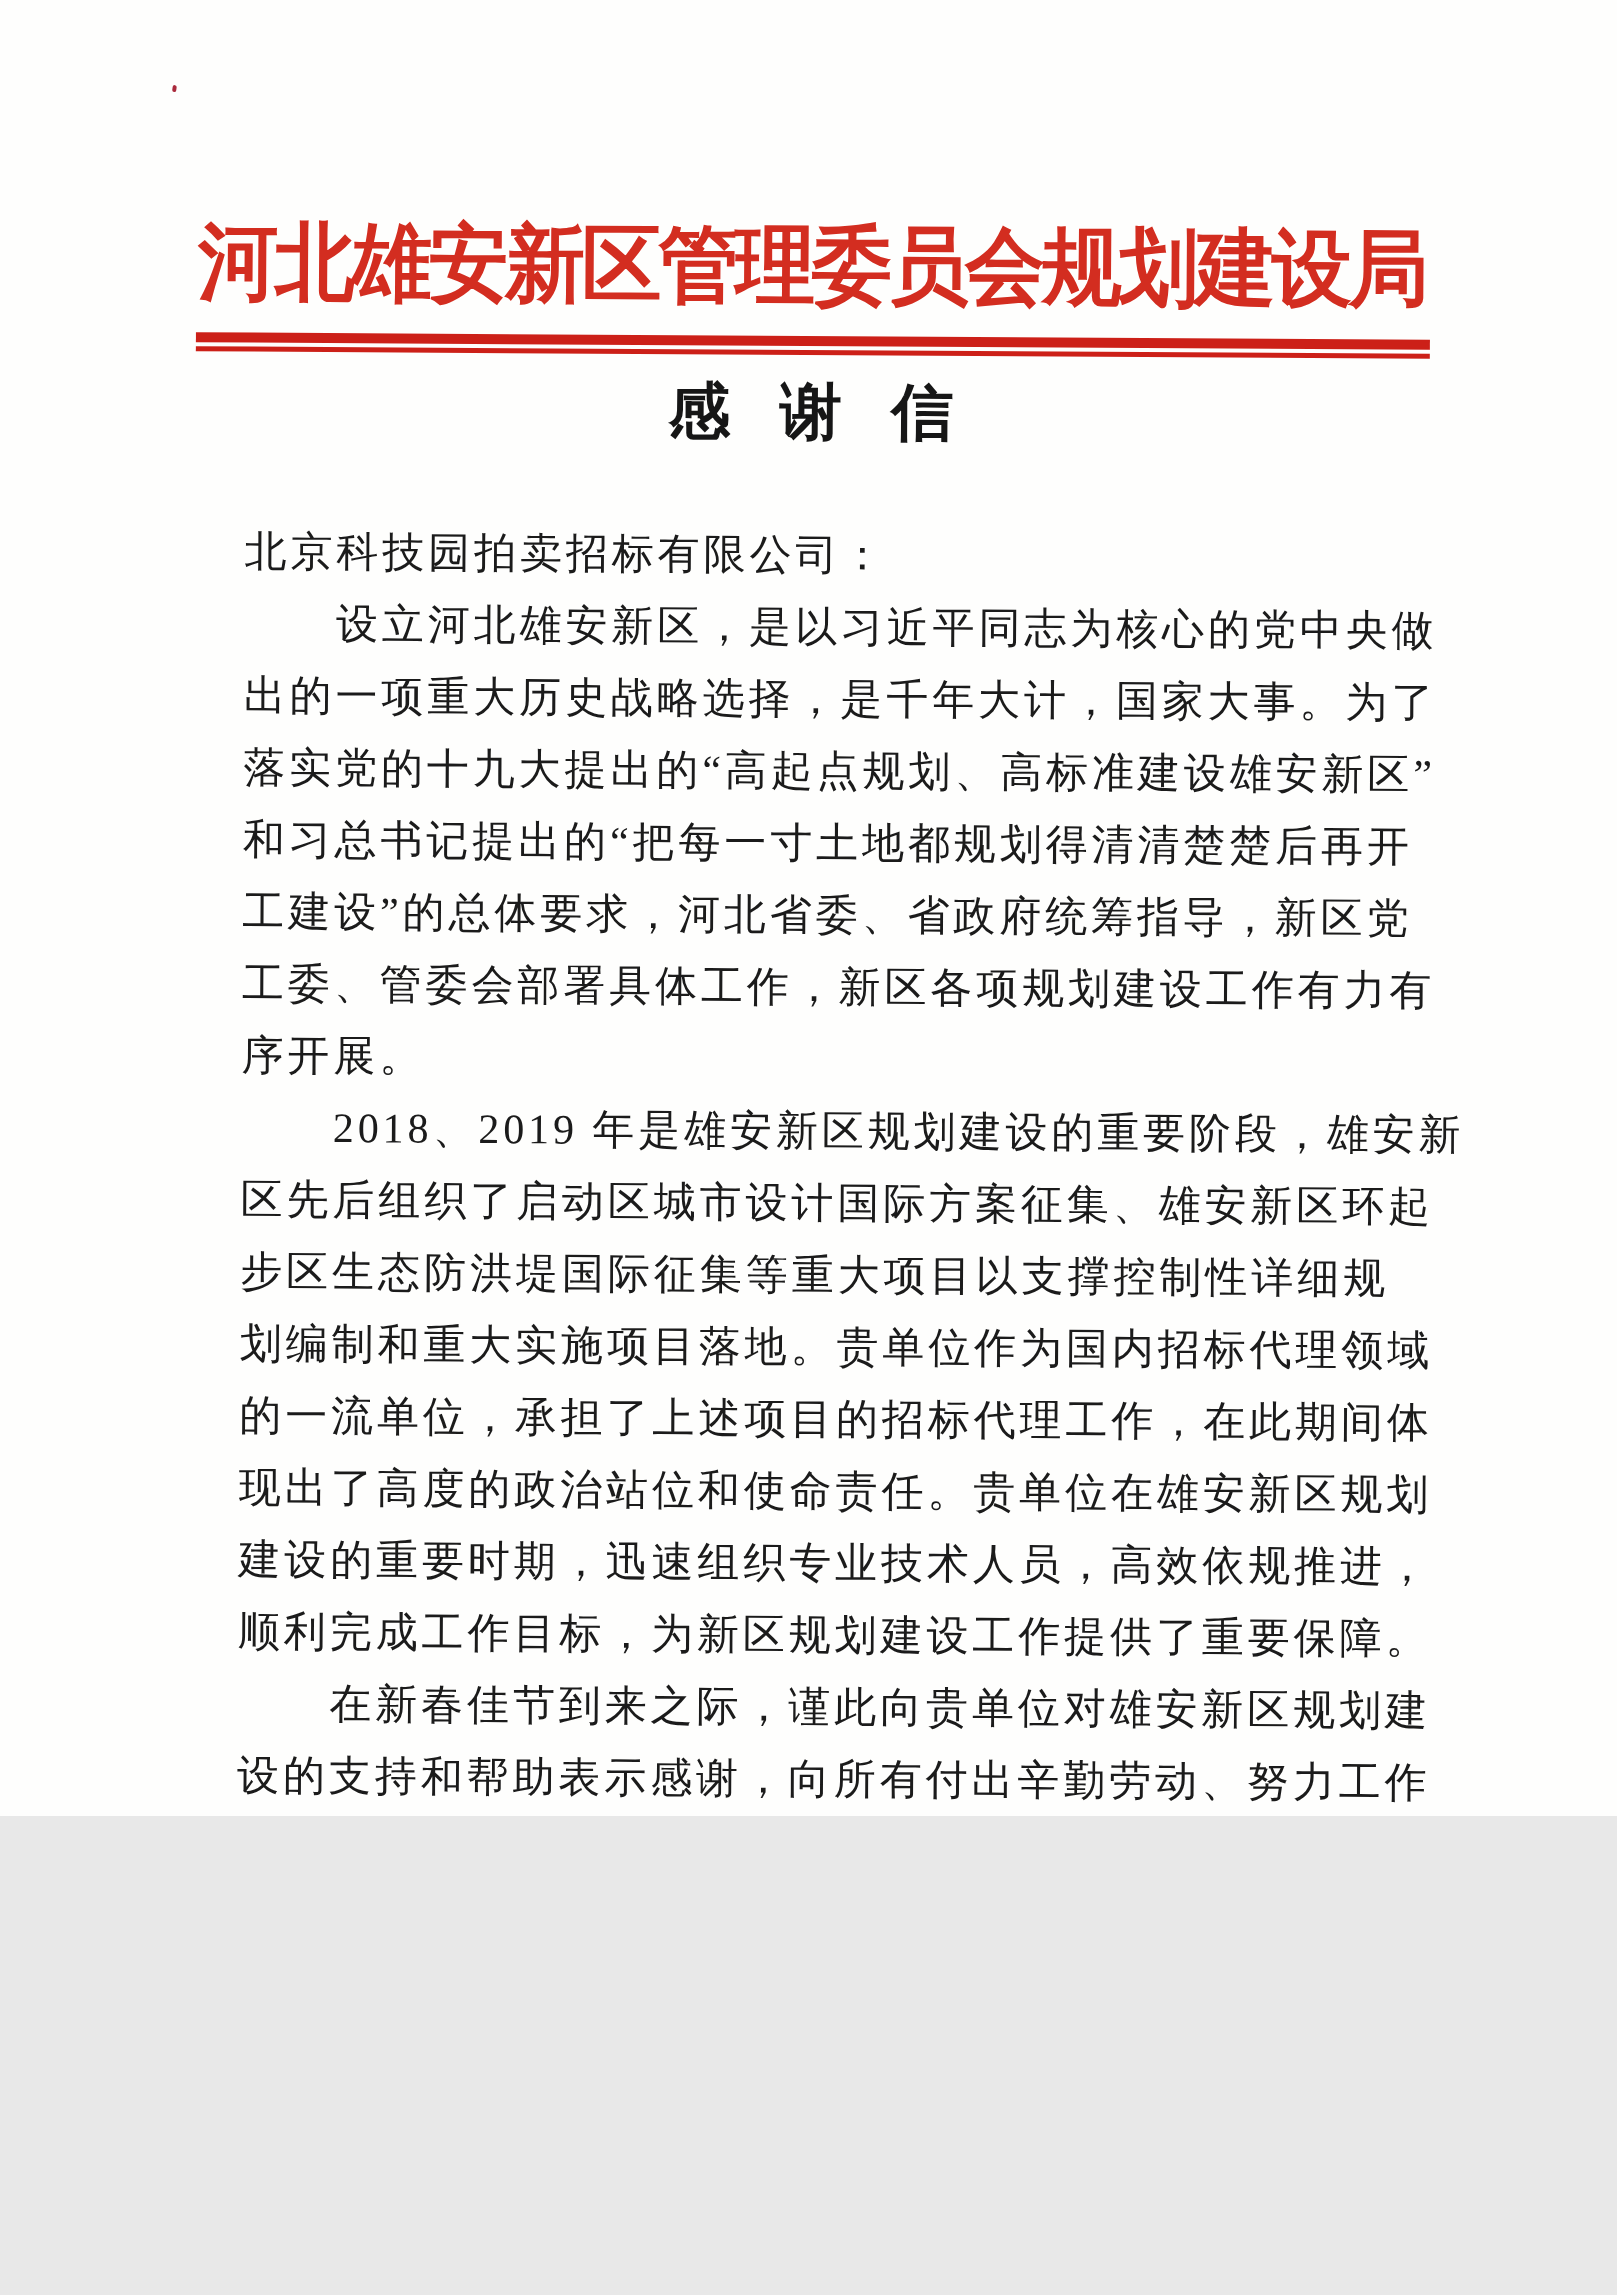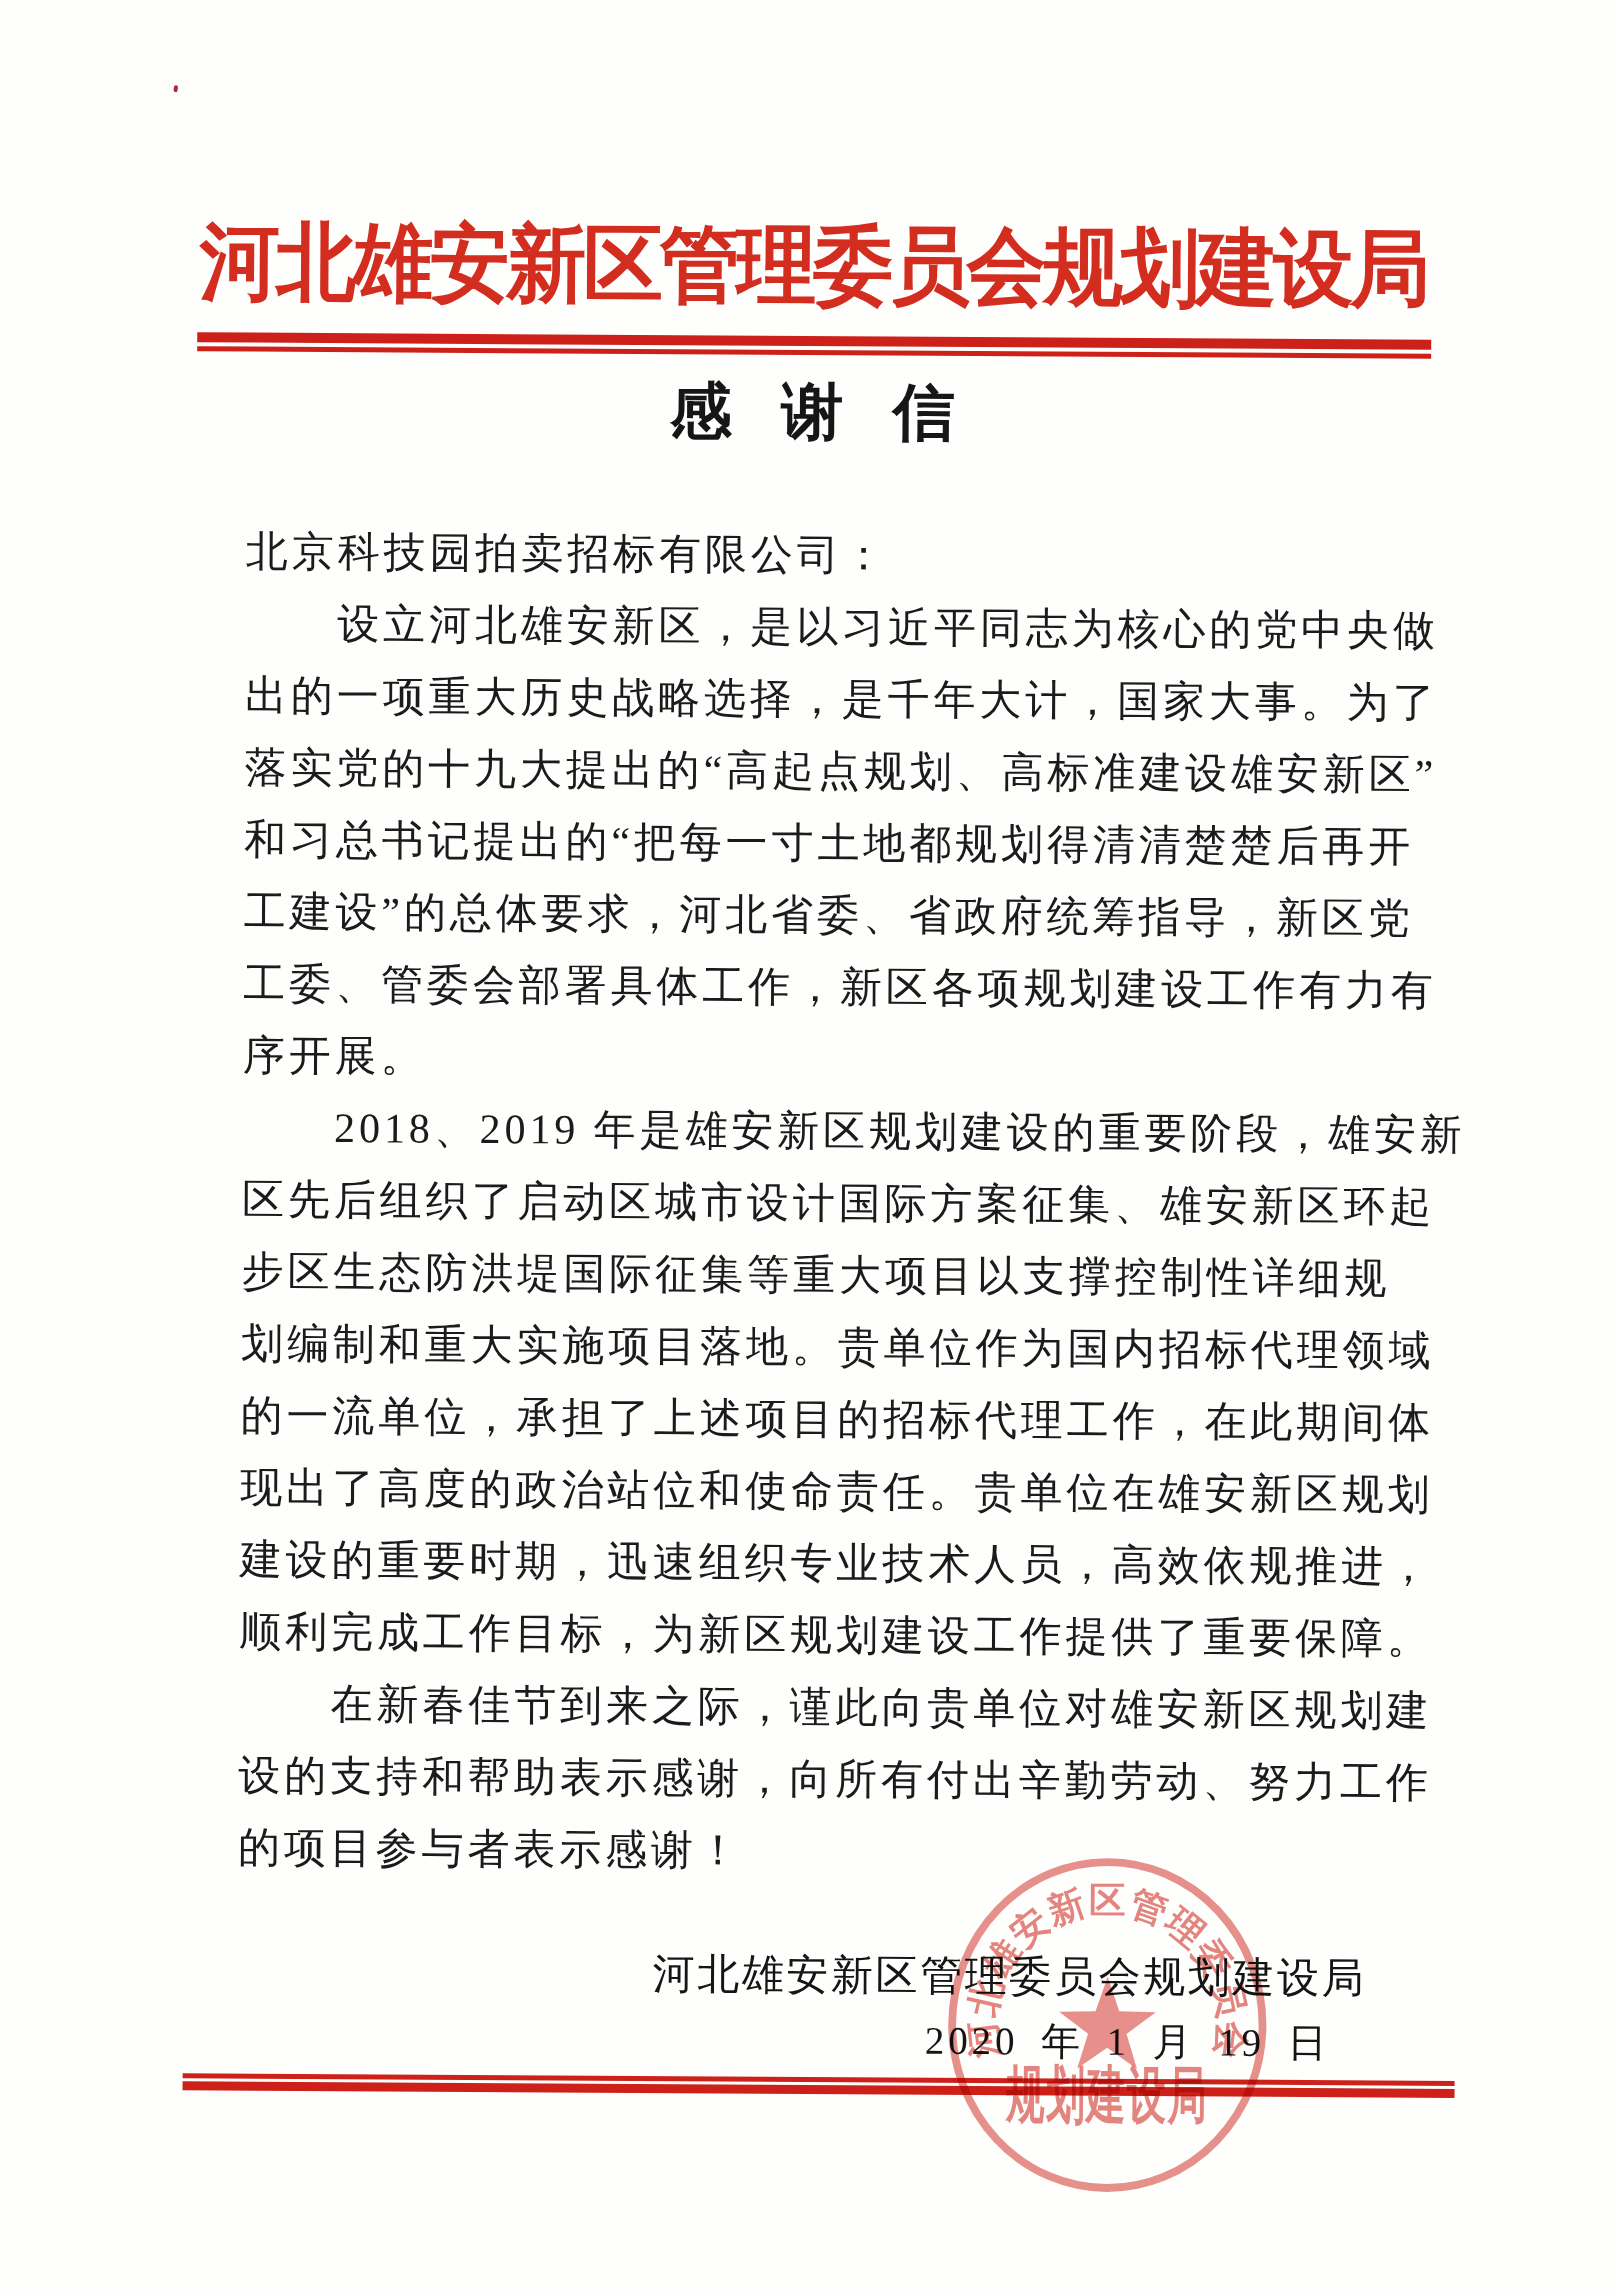--- a/index.html
+++ b/index.html
@@ -1,18 +1,18 @@
 <!DOCTYPE html>
 <html style="font-size:10.4px"><head>
 <meta charset="utf-8">
 <style>
   html,body{margin:0;padding:0;background:#e8e8e8;}
   .page{
     position:relative;
-    width:1617px;height:2295px;
+    width:1617px;height:1816px;
     margin:0 auto;
     background:#fefefd;
     overflow:hidden;
     font-family:"Liberation Serif","DejaVu Serif",serif;
   }
   .tilt{
     position:absolute;inset:0;
     transform:rotate(0.35deg);
     transform-origin:50% 45%;
   }

